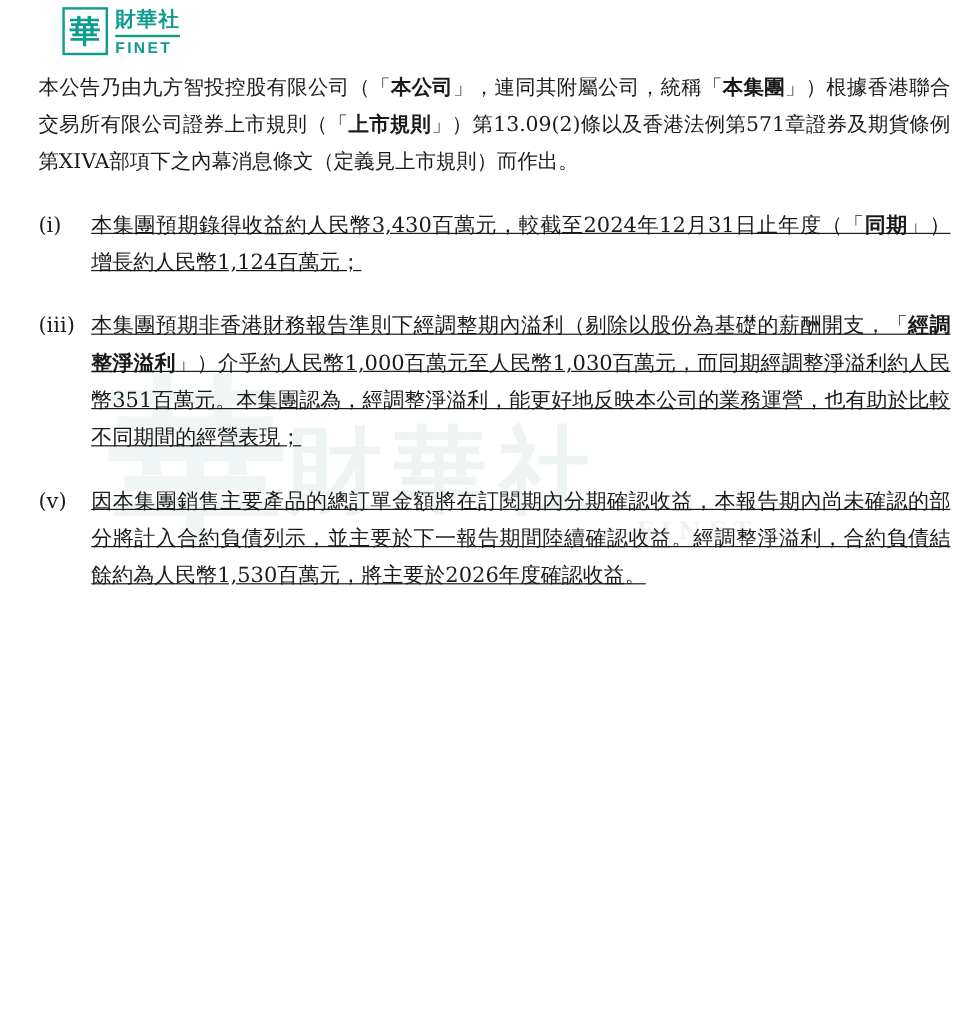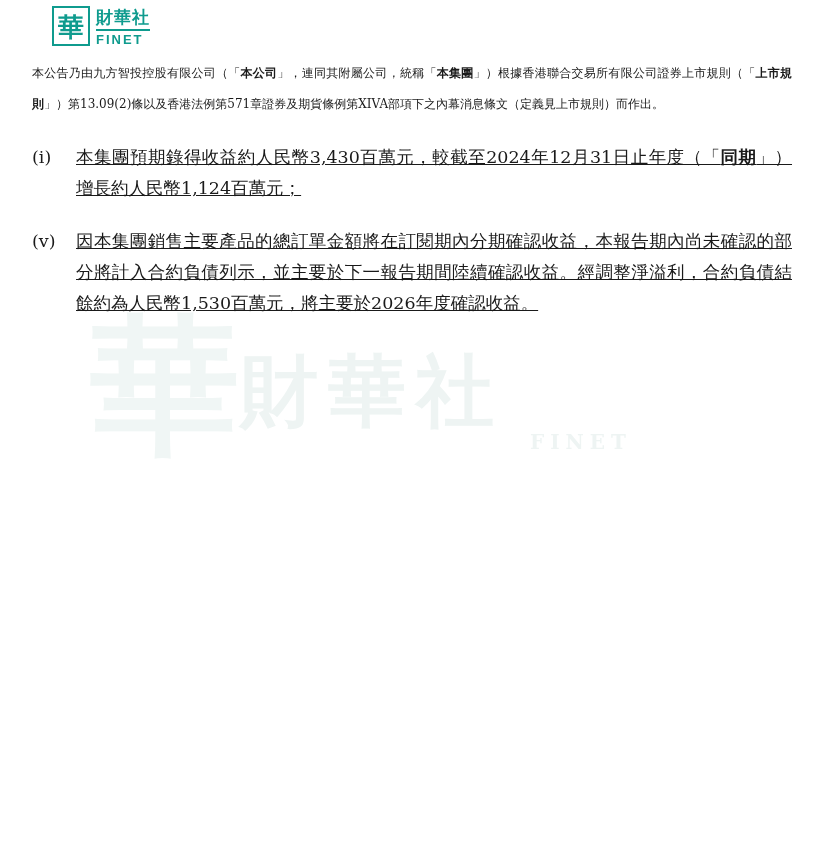--- a/index.html
+++ b/index.html
@@ -121,21 +121,21 @@
     font-size: 22px;
     font-weight: bold;
     letter-spacing: 2px;
     margin: 8px 0 26px 0;
     font-family: "DejaVu Serif", serif;
   }
   
   .para {
     position: relative;
     z-index: 2;
-    font-size: 12px;
+    font-size: 17px;
     line-height: 31px;
     text-align: justify;
     text-justify: inter-ideograph;
     margin: 0 0 22px 0;
     letter-spacing: 0px;
   }
   .list-item {
     position: relative;
     z-index: 2;
     display: flex;
@@ -180,17 +180,21 @@
   </div>
 
 
   <div class="para">本公告乃由九方智投控股有限公司（「<b>本公司</b>」，連同其附屬公司，統稱「<b>本集團</b>」）根據香港聯合交易所有限公司證券上市規則（「<b>上市規則</b>」）第13.09(2)條以及香港法例第571章證券及期貨條例第XIVA部項下之內幕消息條文（定義見上市規則）而作出。</div>
 
   <div class="list-item">
     <div class="li-marker">(i)</div>
     <div class="li-body">本集團預期錄得收益約人民幣3,430百萬元，較截至2024年12月31日止年度（「<b>同期</b>」）增長約人民幣1,124百萬元；</div>
   </div>
   <div class="list-item">
+    <div class="li-marker">(iii)</div>
+    <div class="li-body">本集團預期非香港財務報告準則下經調整期內溢利（剔除以股份為基礎的薪酬開支，「<b>經調整淨溢利</b>」）介乎約人民幣1,000百萬元至人民幣1,030百萬元，而同期經調整淨溢利約人民幣351百萬元。本集團認為，經調整淨溢利，能更好地反映本公司的業務運營，也有助於比較不同期間的經營表現；</div>
+  </div>
+  <div class="list-item">
     <div class="li-marker">(v)</div>
     <div class="li-body">因本集團銷售主要產品的總訂單金額將在訂閱期內分期確認收益，本報告期內尚未確認的部分將計入合約負債列示，並主要於下一報告期間陸續確認收益。經調整淨溢利，合約負債結餘約為人民幣1,530百萬元，將主要於2026年度確認收益。</div>
   </div>
 
 </div>
 
 </body></html>

